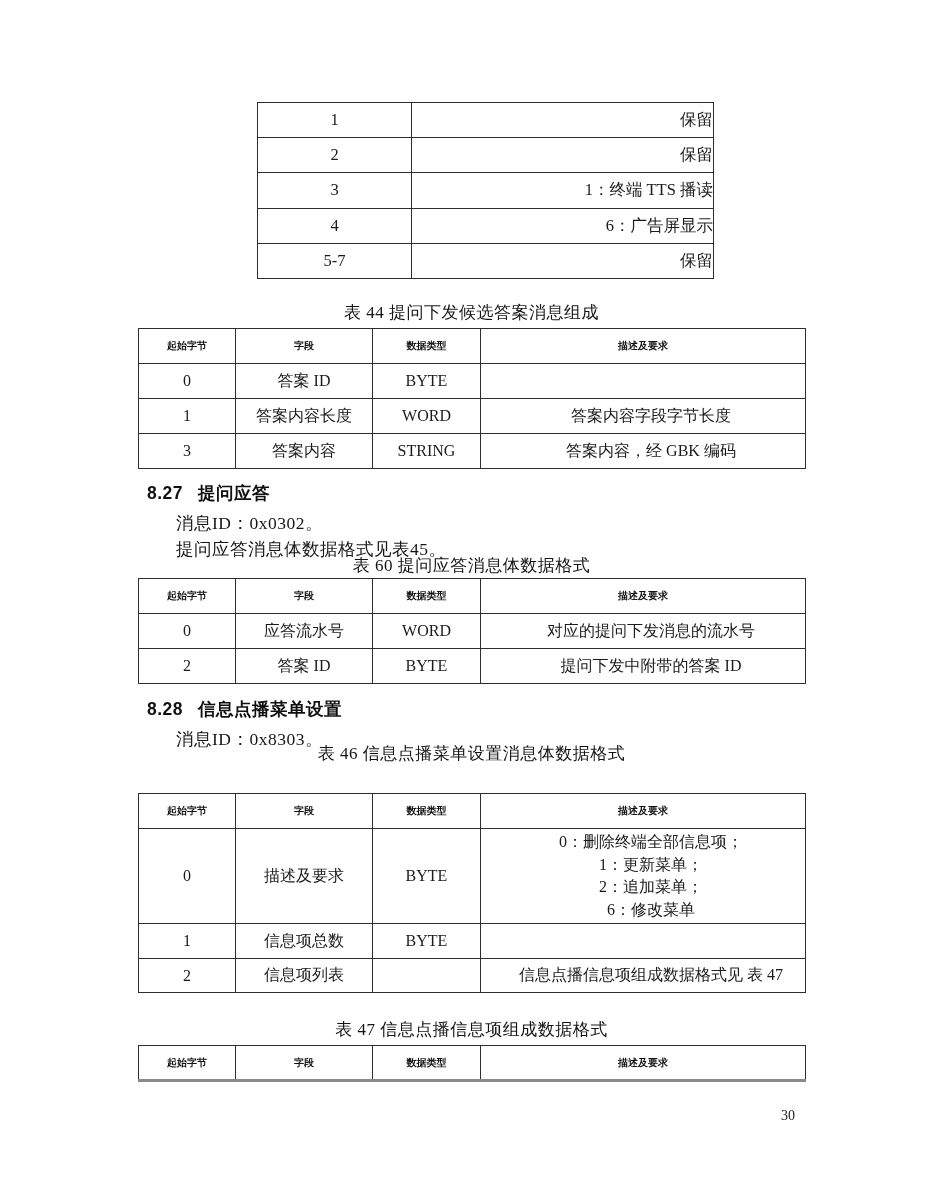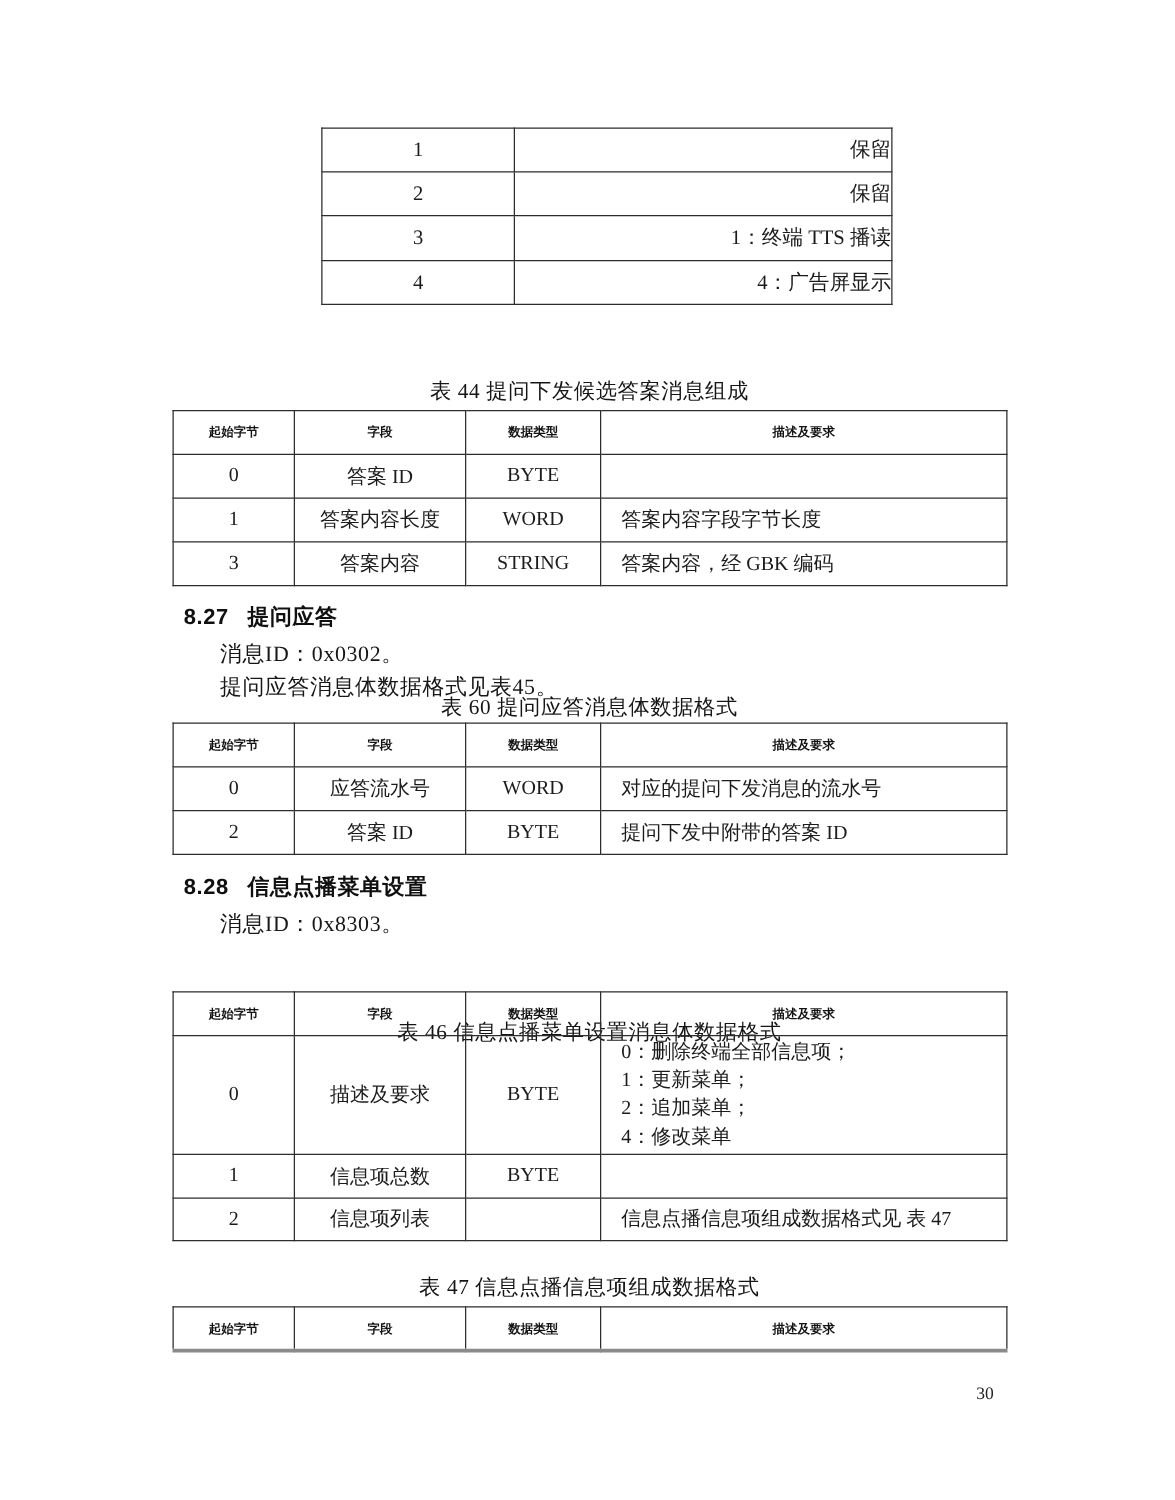--- a/index.html
+++ b/index.html
@@ -28,21 +28,21 @@
 
   
   .dtable { position: absolute; left: 138px; width: 667px; }
   .dtable td {
     border: 1.5px solid #2d2d2d;
     font-size: 16px;
     text-align: center;
     vertical-align: middle;
     padding: 0;
   }
-  .dtable td.desc { text-align: left; padding-left: 16px; }
+  .dtable td.desc { text-align: center; padding-left: 16px; }
   .dtable tr.hdr td {
     font-family: "Liberation Sans", "DejaVu Sans", sans-serif;
     font-weight: bold;
     font-size: 10px;
     color: #141414;
   }
   .t47 { border-bottom: 3px solid #8a8a8a; }
 
   .desc-multi { line-height: 22.5px; padding: 2px 0 2px 0; }
 
@@ -99,21 +99,25 @@
     <tr>
       <td class="c">2</td>
       <td class="l">保留</td>
     </tr>
     <tr>
       <td class="c">3</td>
       <td class="l">1：终端 TTS 播读</td>
     </tr>
     <tr>
       <td class="c">4</td>
-      <td class="l">4：广告屏显示</td>
+      <td class="l">6：广告屏显示</td>
+    </tr>
+    <tr>
+      <td class="c">5-7</td>
+      <td class="l">保留</td>
     </tr>
   </tbody>
     </table>
 
   <div class="caption" style="top:303px">表 44 提问下发候选答案消息组成</div>
   <table class="dtable" style="top:328px">
     <colgroup>
         <col style="width:97px">
         <col style="width:137px">
         <col style="width:108px">
@@ -181,21 +185,21 @@
       <td class="desc">提问下发中附带的答案 ID</td>
     </tr>
   </tbody>
     </table>
 
   <div class="sec-h" style="top:697px">
     <span class="num">8.28</span><span>信息点播菜单设置</span>
   </div>
   <div class="pline" style="top:727px">消息ID：0x8303。</div>
 
-  <div class="caption" style="top:816px">表 46 信息点播菜单设置消息体数据格式</div>
+  <div class="caption" style="top:744px">表 46 信息点播菜单设置消息体数据格式</div>
   <table class="dtable" style="top:793px">
     <colgroup>
         <col style="width:97px">
         <col style="width:137px">
         <col style="width:108px">
         <col style="width:325px">
       </colgroup>
     <tbody>
         <tr class="hdr" style="height:35px">
       <td>起始字节</td>
@@ -205,21 +209,21 @@
     </tr>
     <tr style="height:92px">
       <td>0</td>
       <td>描述及要求</td>
       <td>BYTE</td>
       <td class="desc">
         <div class="desc-multi">
           <div>0：删除终端全部信息项；</div>
           <div>1：更新菜单；</div>
           <div>2：追加菜单；</div>
-          <div>4：修改菜单</div>
+          <div>6：修改菜单</div>
         </div>
       </td>
     </tr>
     <tr style="height:35px">
       <td>1</td>
       <td>信息项总数</td>
       <td>BYTE</td>
       <td class="desc"></td>
     </tr>
     <tr style="height:34px">

